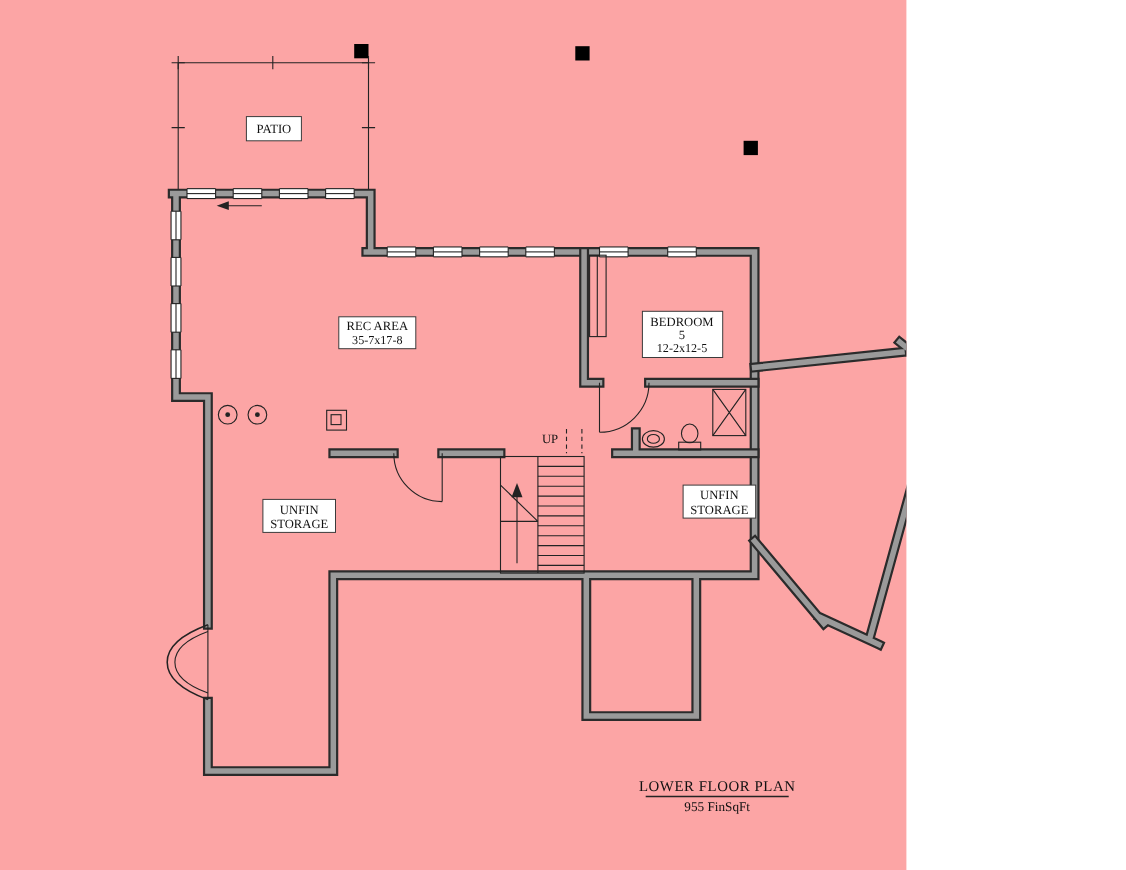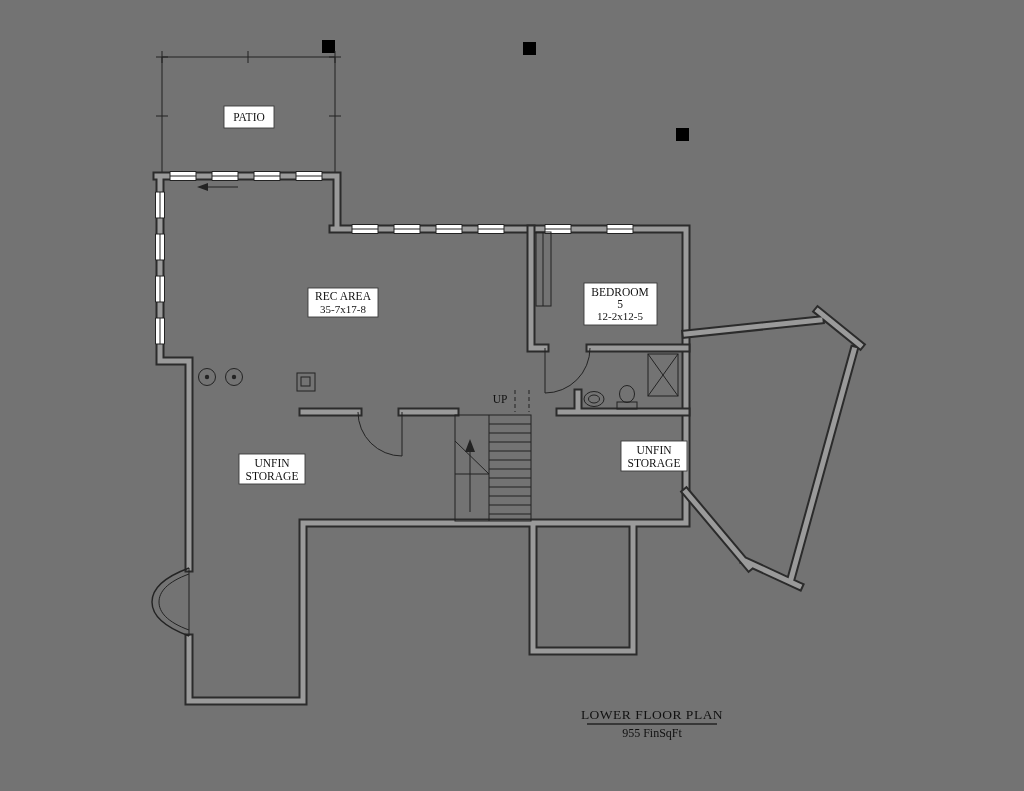--- a/index.html
+++ b/index.html
@@ -1,16 +1,16 @@
 <!DOCTYPE html>
 <html><head>
 <meta charset="utf-8">
 <style>
   html,body{margin:0;padding:0;background:#ffffff;}
-  .page{position:relative;width:1024px;height:791px;background:#737373;overflow:hidden;
+  .page{position:relative;width:824px;height:791px;background:#fca5a5;overflow:hidden;
         font-family:"Liberation Serif", serif;}
   svg{position:absolute;left:0;top:0;}
   
   .wall-edge{fill:none;stroke:#2b2b2b;stroke-width:9;stroke-linecap:square;}
   .wall-core{fill:none;stroke:#9a9a9a;stroke-width:5;stroke-linecap:square;}
   .thin{fill:none;stroke:#232323;stroke-width:1;}
   .thin15{fill:none;stroke:#232323;stroke-width:1.4;}
   .dash{fill:none;stroke:#232323;stroke-width:1;stroke-dasharray:4 3;}
   .winrect{fill:#ffffff;stroke:none;}
   .blk{fill:#000000;stroke:none;}

